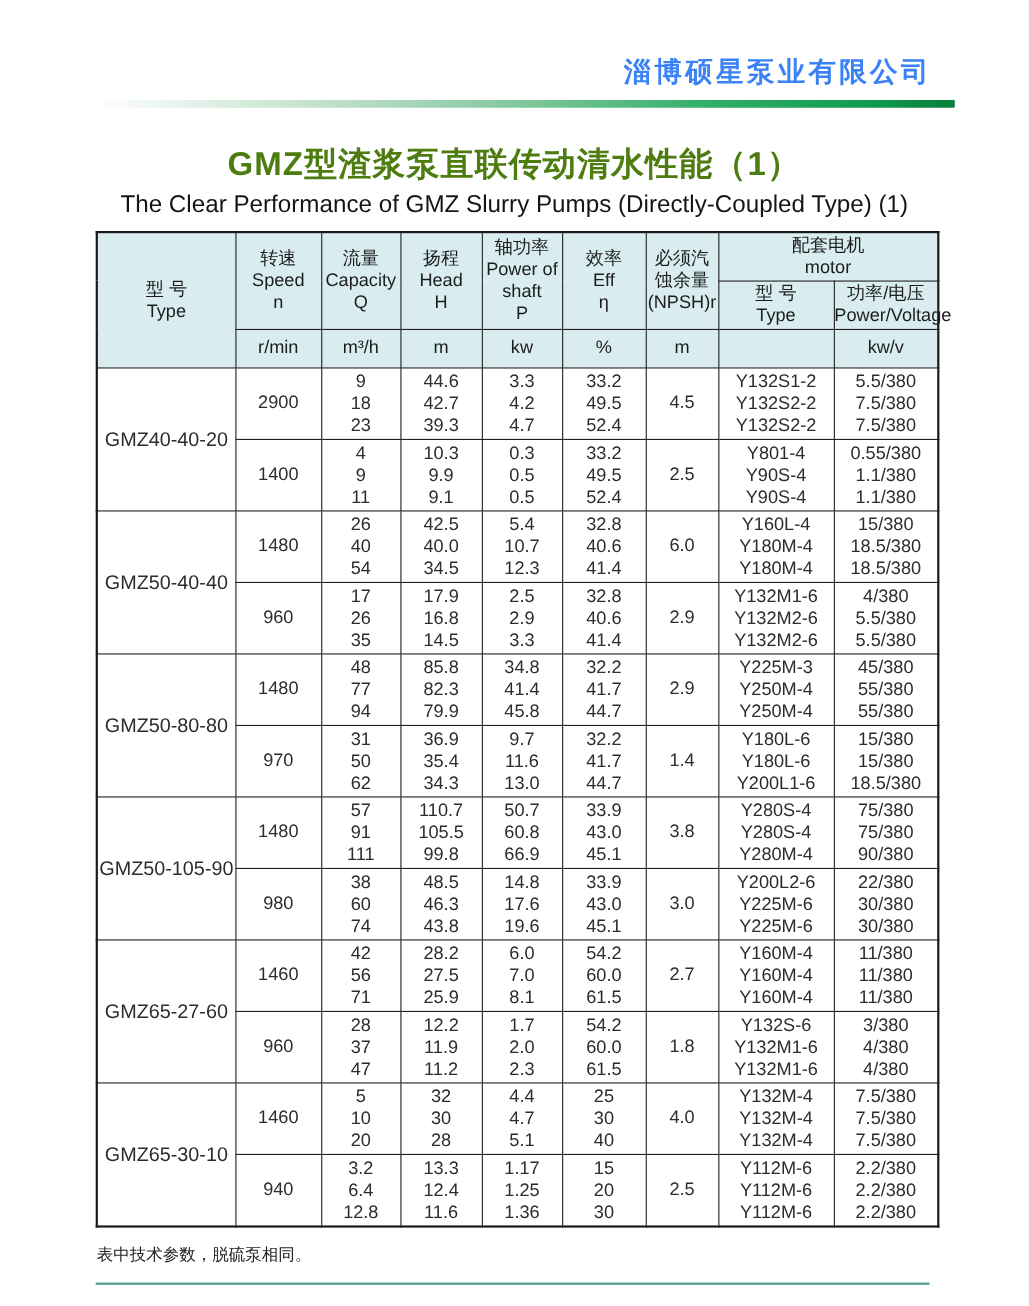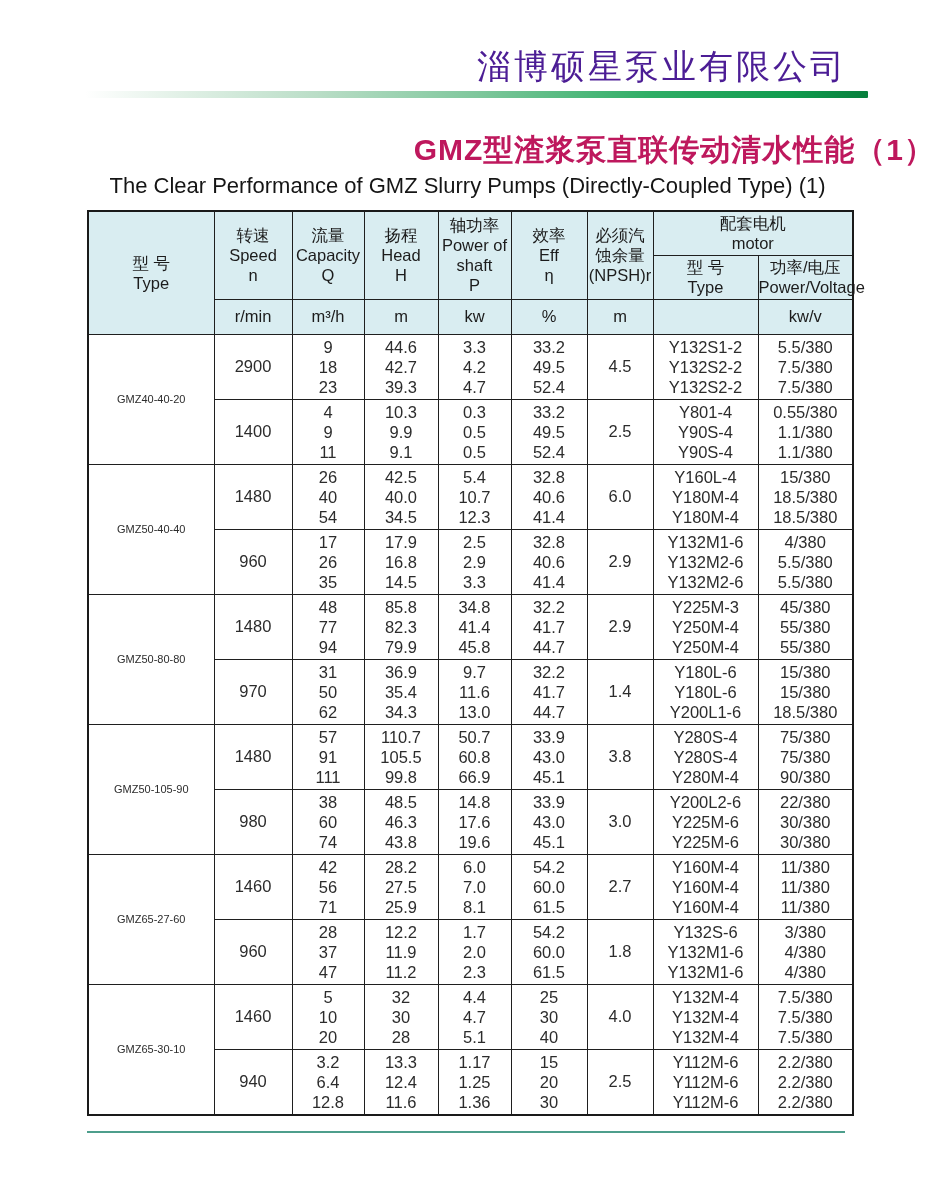--- a/index.html
+++ b/index.html
@@ -1,41 +1,41 @@
 <!DOCTYPE html>
 <html><head>
 <meta charset="utf-8">
 <style>
   html,body { margin:0; padding:0; background:#ffffff; }
   body { font-family: "Liberation Sans", "DejaVu Sans", sans-serif; }
   .page { position:relative; width:935px; height:1187px; background:#ffffff; overflow:hidden; }
 
   
   .company { padding:52px 88px 0 0; text-align:right; }
-  .company-cn { font-size:34px; font-weight:normal; color:#4c1d95; letter-spacing:3px; line-height:28px; }
+  .company-cn { font-size:25px; font-weight:bold; color:#3b82f6; letter-spacing:3px; line-height:28px; }
   .company-en { font-size:13px; color:#a6b4c6; letter-spacing:2.5px; line-height:17px; margin-top:1px; }
   .green-bar { margin:11px 67px 0 85px; height:7px;
     background:linear-gradient(90deg, rgba(18,164,85,0) 0%, #e2f1e7 12%, #b9ddc6 30%, #7fc79c 50%, #2fae66 72%, #109c4e 90%, #077f3c 100%);
     border-radius:1px; }
 
   
-  .title-cn { margin:34px 0 0 0; text-align:right; font-size:30px; font-weight:bold; color:#be185d; letter-spacing:1px; line-height:36px; }
+  .title-cn { margin:34px 0 0 0; text-align:center; font-size:30px; font-weight:bold; color:#4d7c0f; letter-spacing:1px; line-height:36px; }
   .title-en { margin-top:7px; text-align:center; font-size:22px; color:#151515; line-height:22px; }
 
   
   table.perf { margin:13px 0 0 87px; width:765px; border-collapse:collapse; table-layout:fixed; border:2px solid #1a1a1a; }
   .perf th, .perf td { border:1px solid #1f1f1f; text-align:center; vertical-align:middle; padding:0; }
   .perf thead th, .perf thead td { background:#d9edf1; font-weight:normal; color:#1c1c1c; font-size:16.5px; }
   .perf thead .r1 { height:44px; }
   .perf thead .r2 { height:44px; }
   .perf thead .units { height:35px;margin-left:32px; }
   .perf thead .hline { display:block; line-height:20px; }
   .perf tbody td { background:#ffffff; height:64px; font-size:16.5px; color:#2c2c2c; }
   .perf tbody .vline { line-height:20px; }
-  .perf tbody td.model { font-size:11px; }
+  .perf tbody td.model { font-size:18px; }
 
   
   .note { margin:15px 0 0 88px; font-size:15px; color:#222222; line-height:20px; }
   .bottom-line { margin:15px 0 0 87px; width:758px; height:2px; background:#4d9e8c; }
 </style>
 </head>
 <body>
 
 <div class="page">
 
@@ -534,15 +534,16 @@
           </td>
           <td>
             <div class="vline">2.2/380</div>
             <div class="vline">2.2/380</div>
             <div class="vline">2.2/380</div>
           </td>
         </tr>
       </tbody>
   </table>
 
+  <div class="note">表中技术参数，脱硫泵相同。</div>
   <div class="bottom-line"></div>
 
 </div>
 
 </body></html>

